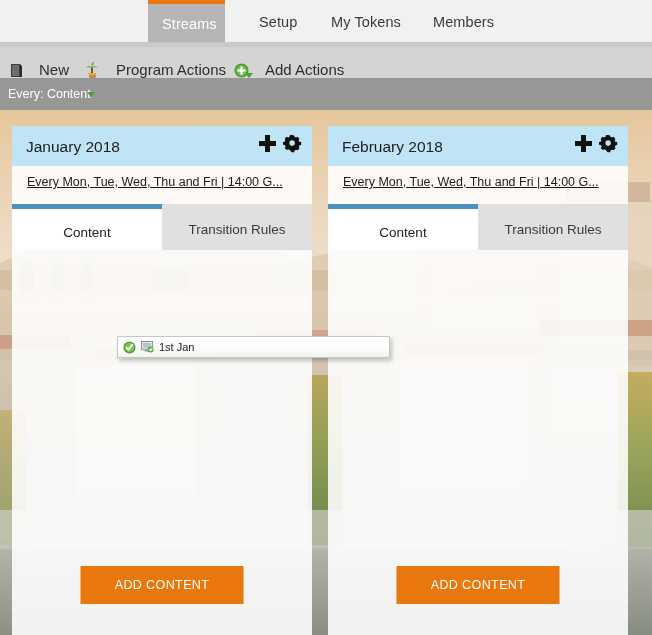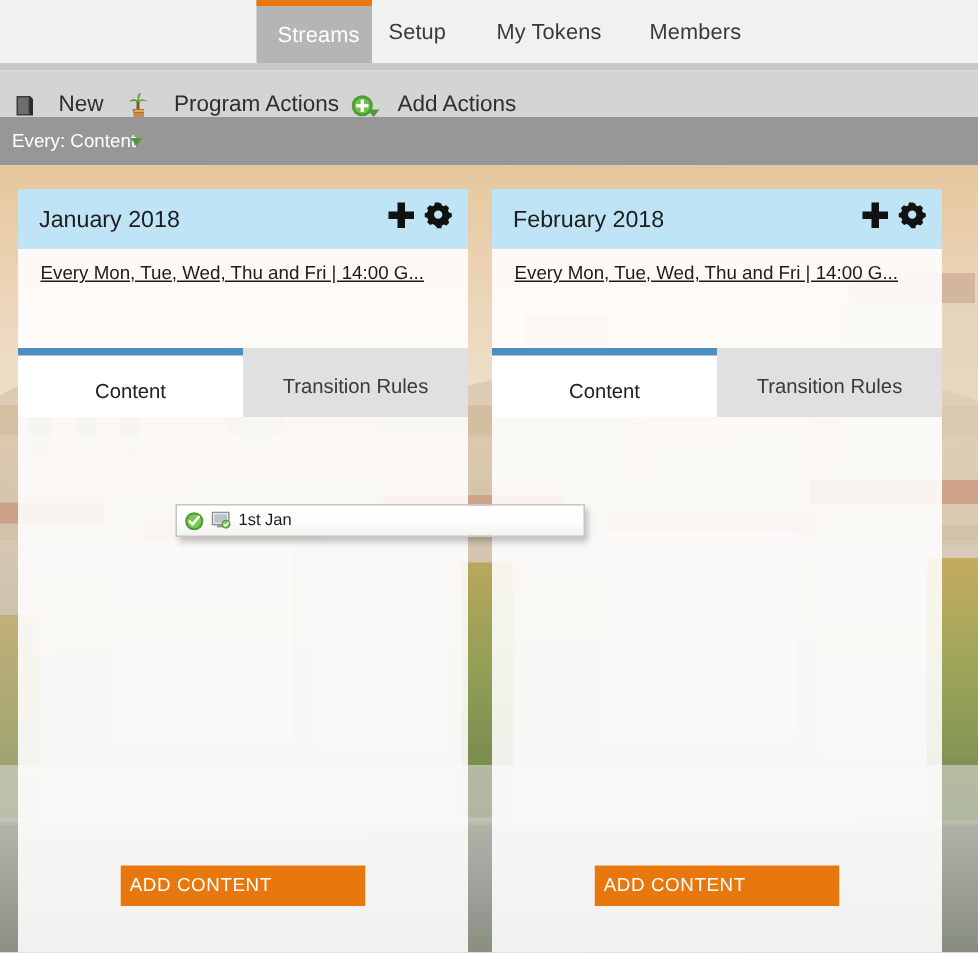--- a/index.html
+++ b/index.html
@@ -203,21 +203,20 @@
   .ctab {
     position: absolute;
     top: 0;
     height: 46px;
     box-sizing: border-box;
     font-size: 13.5px;
     text-align: center;
     line-height: 52px;
     cursor: pointer;
     white-space: nowrap;
-    margin-top: 28px;
   }
   .ctab.active {
     left: 0;
     width: 150px;
     background: #ffffff;
     border-top: 5px solid #4c8fbe;
     color: #202020;
     line-height: 48px;
   }
   .ctab.inactive {
@@ -233,26 +232,26 @@
     width: 300px;
     height: 385px;
   }
 
   .add-content-btn {
     position: absolute;
     left: 50%;
     transform: translateX(-50%);
     bottom: 31px;
     width: 163px;
-    height: 27px;
+    height: 38px;
     background: #e8770d;
     color: #ffffff;
     font-size: 12.5px;
     letter-spacing: .4px;
-    text-align: left;
+    text-align: center;
     line-height: 25px;
     border: none;
     cursor: pointer;
     font-family: "Liberation Sans", sans-serif;
   }
 
   
   #drag-item {
     position: absolute;
     left: 117px;
@@ -321,21 +320,21 @@
 
   <div class="bgblob" style="left:308px;top:265px;width:34px;height:170px;background:linear-gradient(to bottom,#b6a050,#8a9a47 40%,#5d7a3c);opacity:.85;"></div>
   <div class="bgblob" style="left:618px;top:262px;width:34px;height:175px;background:linear-gradient(to bottom,#c2a64f,#95a04a 40%,#62803e);opacity:.85;"></div>
   <div class="bgblob" style="left:0;top:300px;width:26px;height:135px;background:linear-gradient(to bottom,#b9a457,#7d9043);opacity:.6;"></div>
 
   <div class="bgblob" style="left:0;top:400px;width:652px;height:40px;background:#cfcdc5;opacity:.7;"></div>
   <div class="bgblob" style="left:0;top:438px;width:652px;height:87px;background:linear-gradient(to bottom,#b9b7ae,#8f8f86);opacity:.75;"></div>
 </div>
 
 <div id="topnav">
-  <div class="navtab active" style="left:171px;width:77px;">
+  <div class="navtab active" style="left:148px;width:77px;">
     <span>Streams</span>
   </div>
   <div class="navtab" style="left:245px;">
     <span>Setup</span>
   </div>
   <div class="navtab" style="left:419px;">
     <span>Members</span>
   </div>
   <div class="navtab" style="left:317px;">
     <span>My Tokens</span>

